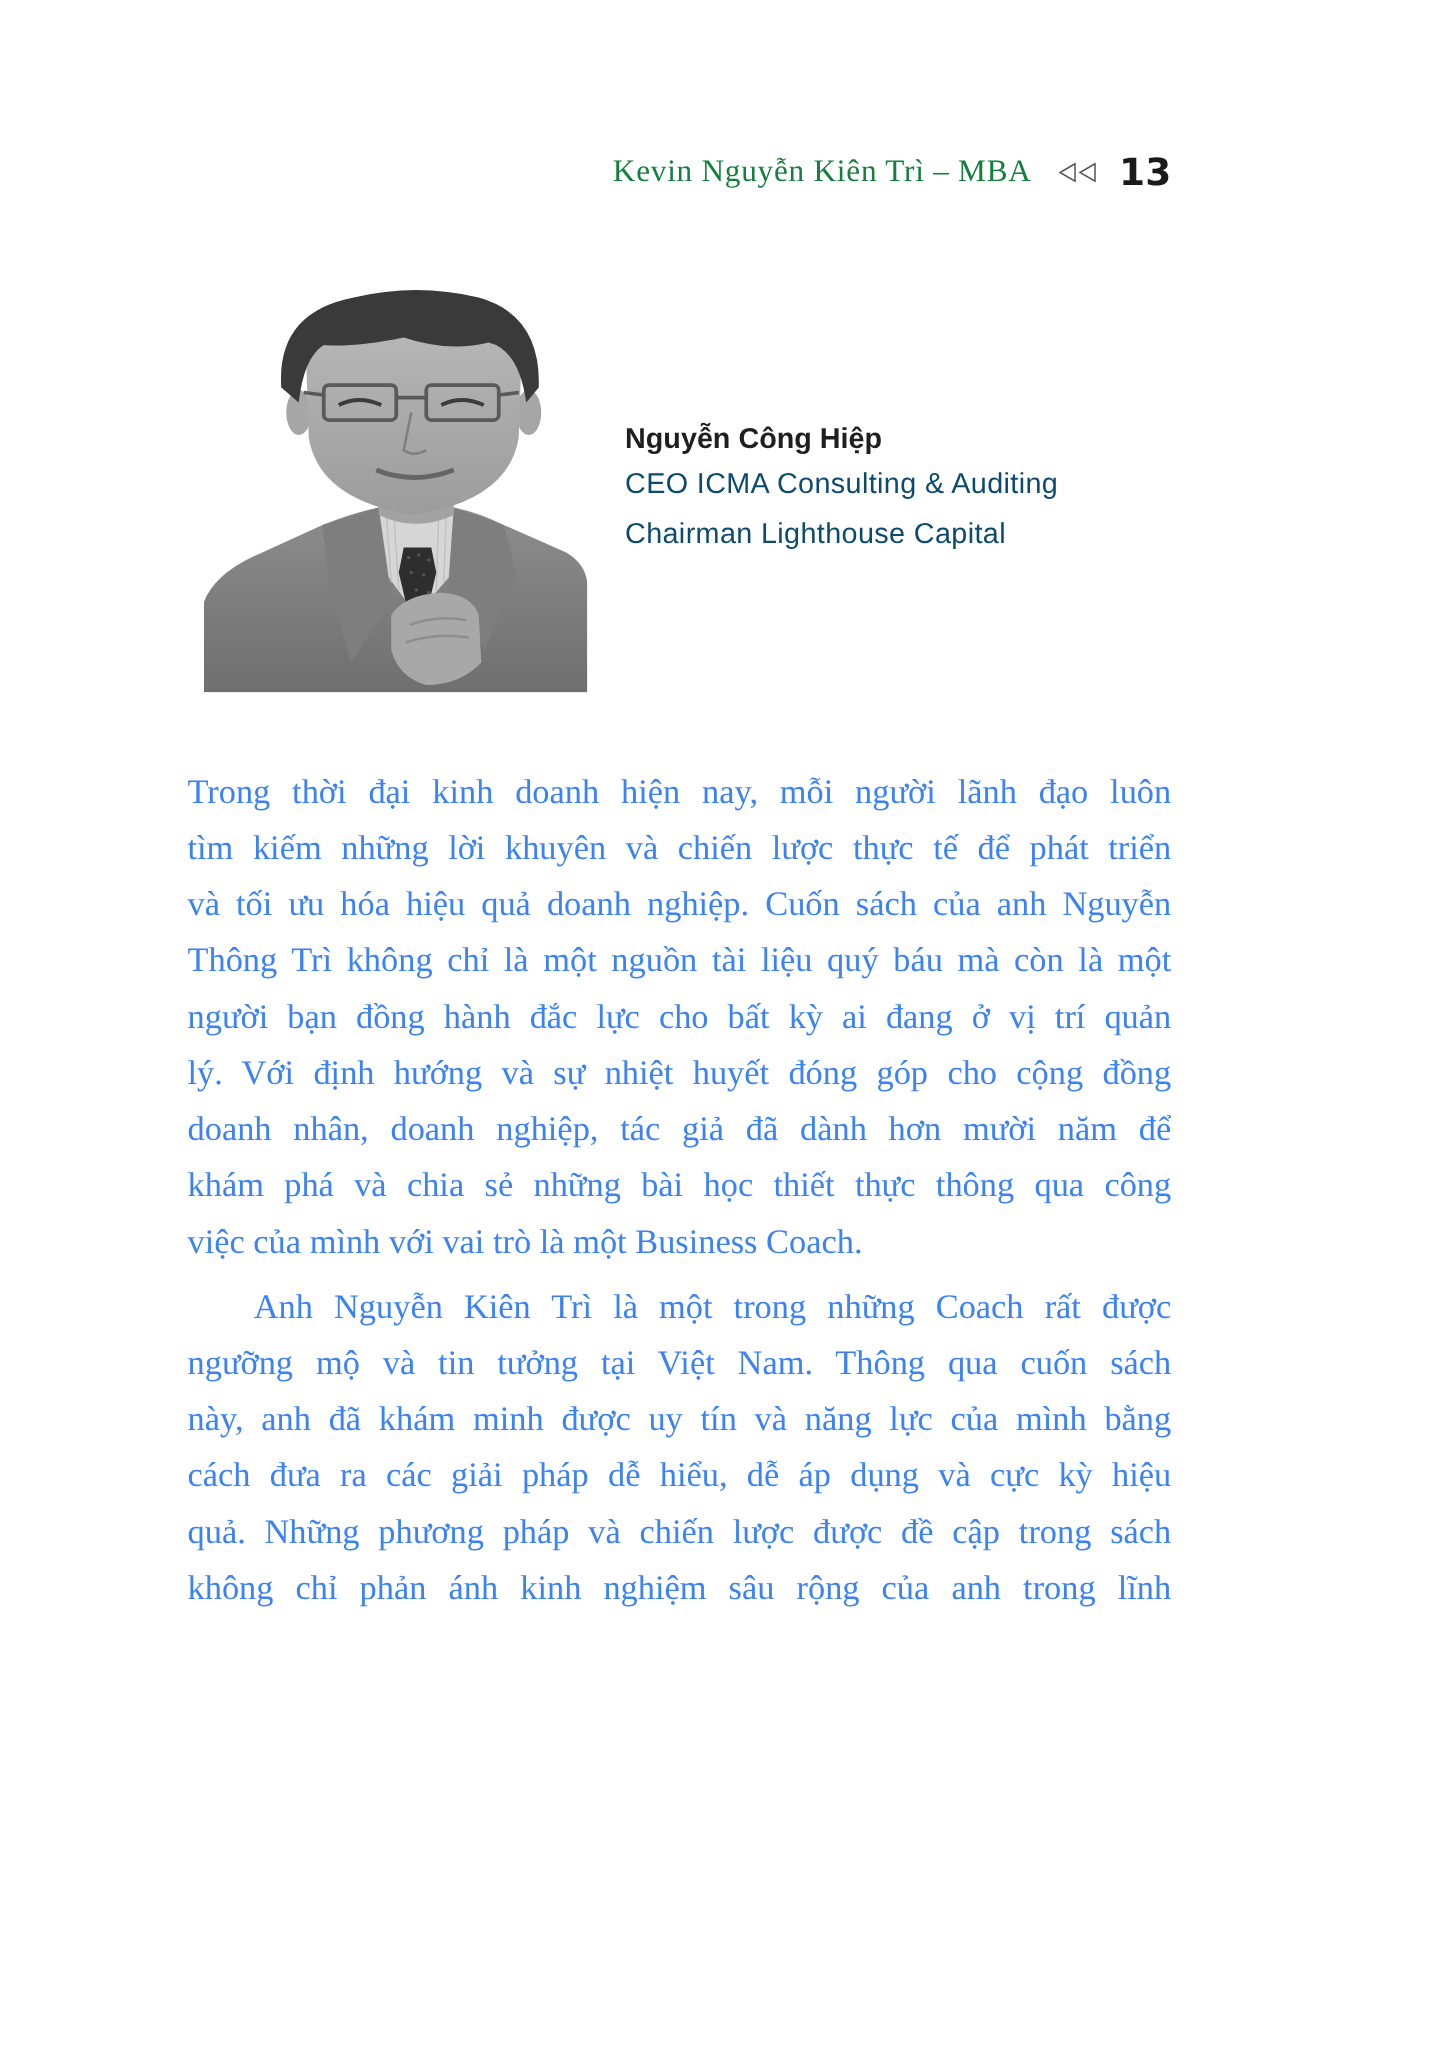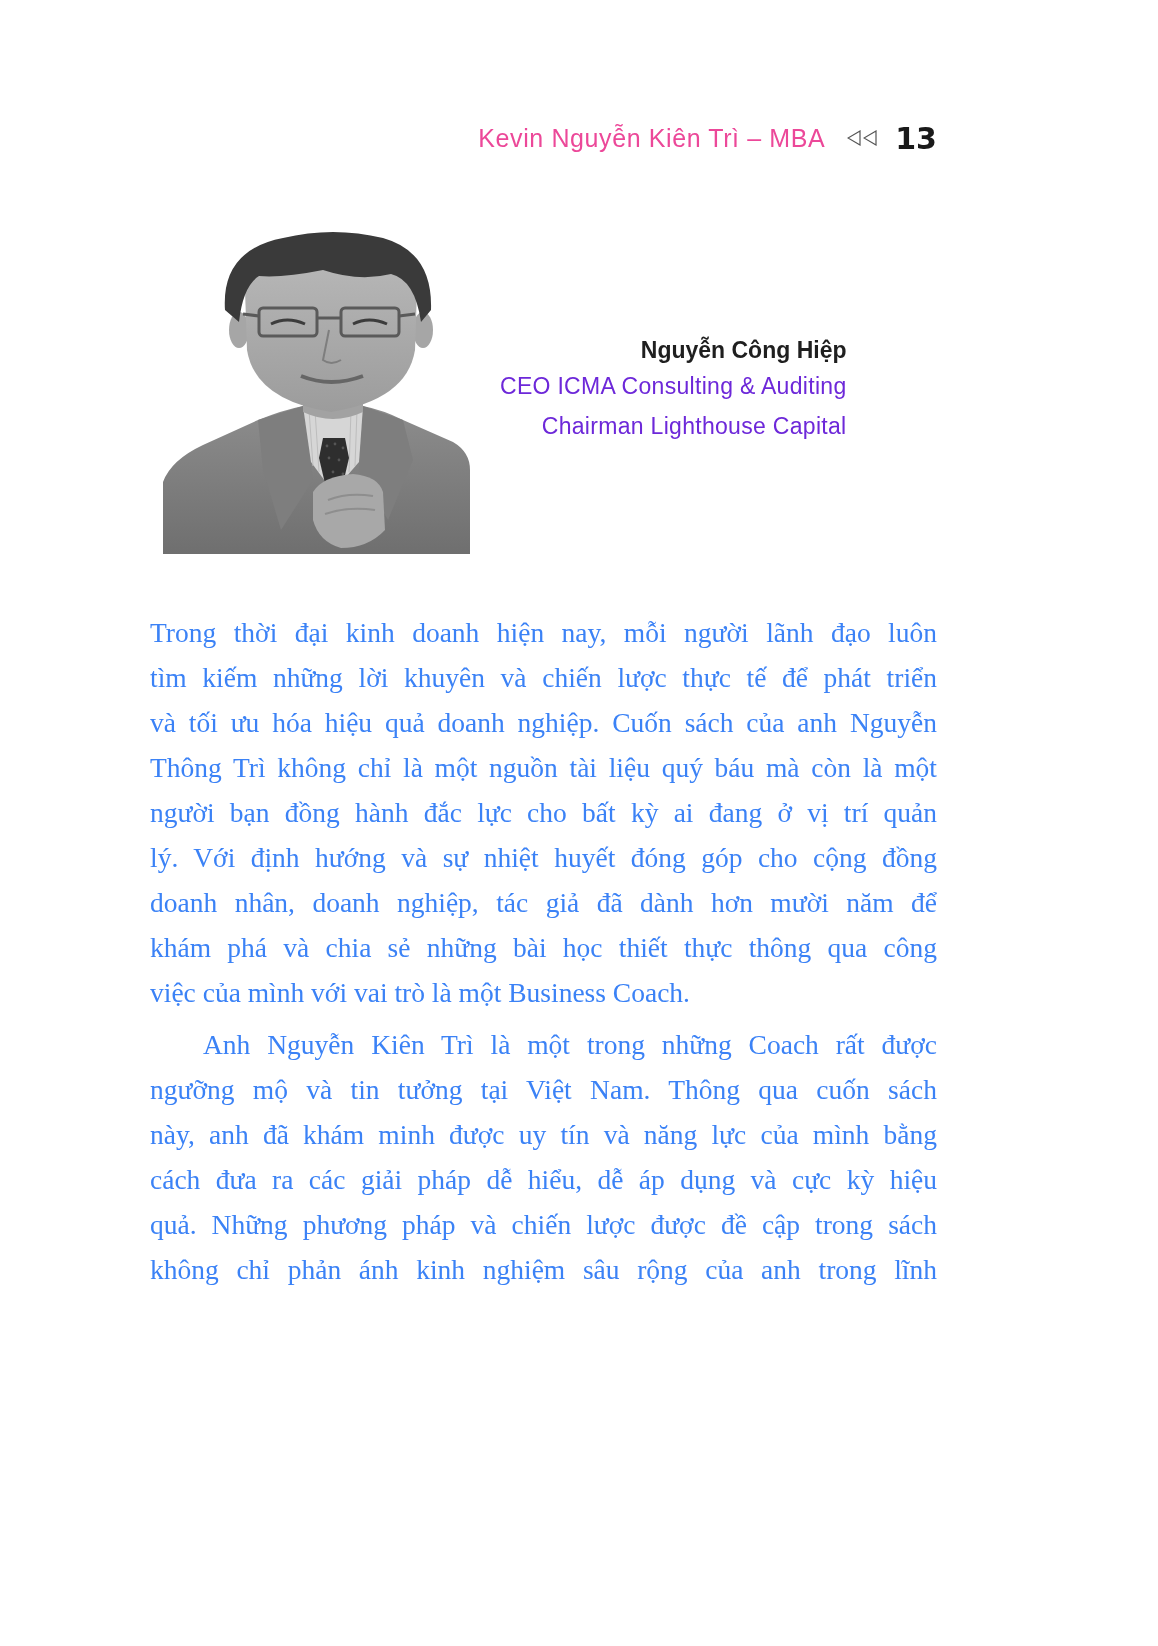--- a/index.html
+++ b/index.html
@@ -20,22 +20,22 @@
       right: 221px;
       display: flex;
       align-items: center;
       height: 40px;
       font-family: "DejaVu Sans", sans-serif;
     }
     .running-title {
       font-size: 25px;
       font-weight: normal;
       letter-spacing: 0.6px;
-      color: #ec4899;
-      font-family: Liberation Sans, sans-serif;
+      color: #15803d;
+      font-family: Liberation Serif, serif;
     }
     .header-arrows {
       margin-left: 22px;
       display: flex;
       align-items: center;
       gap: 2px;
       height: 20px;
     }
     .header-arrows svg { display: block; }
     .page-number {
@@ -45,21 +45,20 @@
       color: #1a1a1a;
       font-family: "DejaVu Sans", sans-serif;
     }
 
     .author-block {
       position: absolute;
       top: 230px;
       left: 163px;
       width: 800px;
       height: 325px;
-      text-align: right;
     }
     .author-photo {
       position: absolute;
       left: 0;
       top: 0;
       width: 307px;
       height: 324px;
       background: #ffffff;
       overflow: hidden;
     }
@@ -73,21 +72,21 @@
     }
     .author-name {
       font-size: 23px;
       font-weight: bold;
       color: #1f1f1f;
       line-height: 32px;
       font-family: "Liberation Sans", sans-serif;
     }
     .author-role {
       font-size: 23px;
-      color: #6d28d9;
+      color: #0c4a6e;
       line-height: 40px;
       font-family: "Liberation Sans", sans-serif;
       letter-spacing: 0.3px;
     }
 
     .body-text {
       position: absolute;
       left: 150px;
       top: 610px;
       width: 787px;

